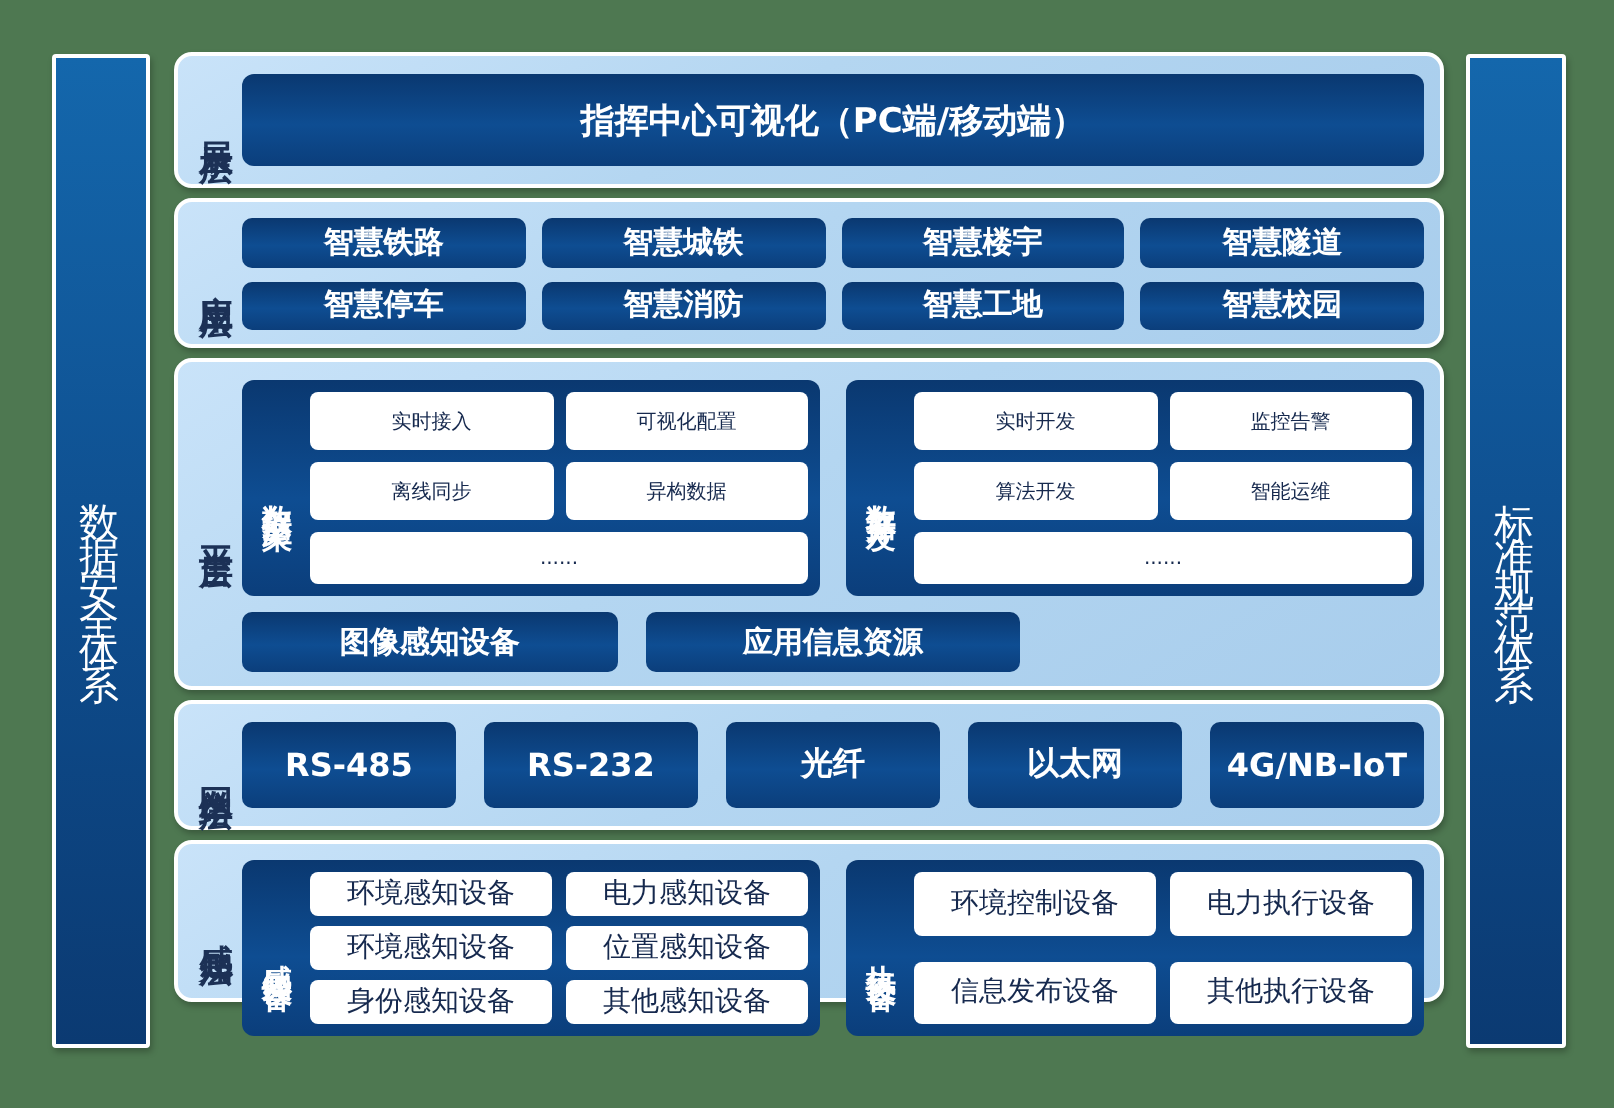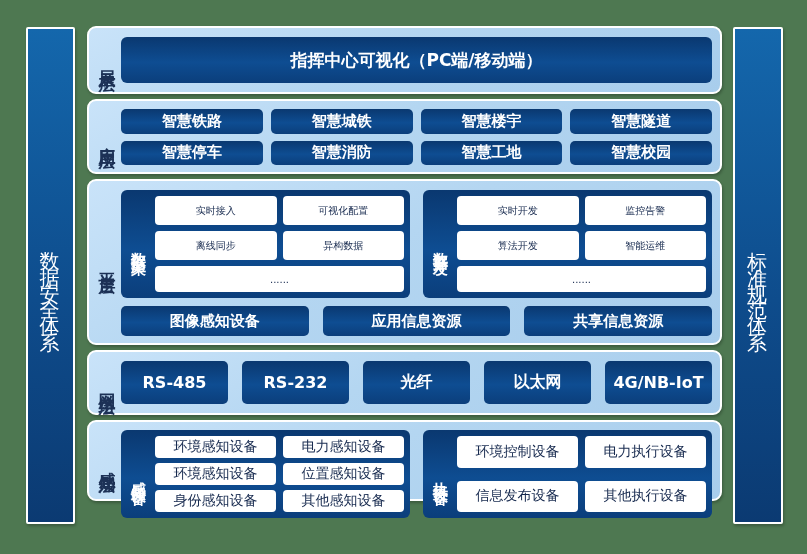--- a/index.html
+++ b/index.html
@@ -172,21 +172,20 @@
             <div class="white-box">监控告警</div>
             <div class="white-box">算法开发</div>
             <div class="white-box">智能运维</div>
             <div class="white-box span2">......</div>
           </div>
         </div>
       </div>
       <div class="res-row">
         <div class="dark-box">图像感知设备</div>
         <div class="dark-box">应用信息资源</div>
-        <div class="dark-box">共享信息资源</div>
       </div>
     </div>
   </section>
 
   <section class="panel p-network">
     <div class="layer-label">
       <span>网络层</span>
     </div>
     <div class="panel-content net-grid">
       <div class="dark-box">RS-485</div>

